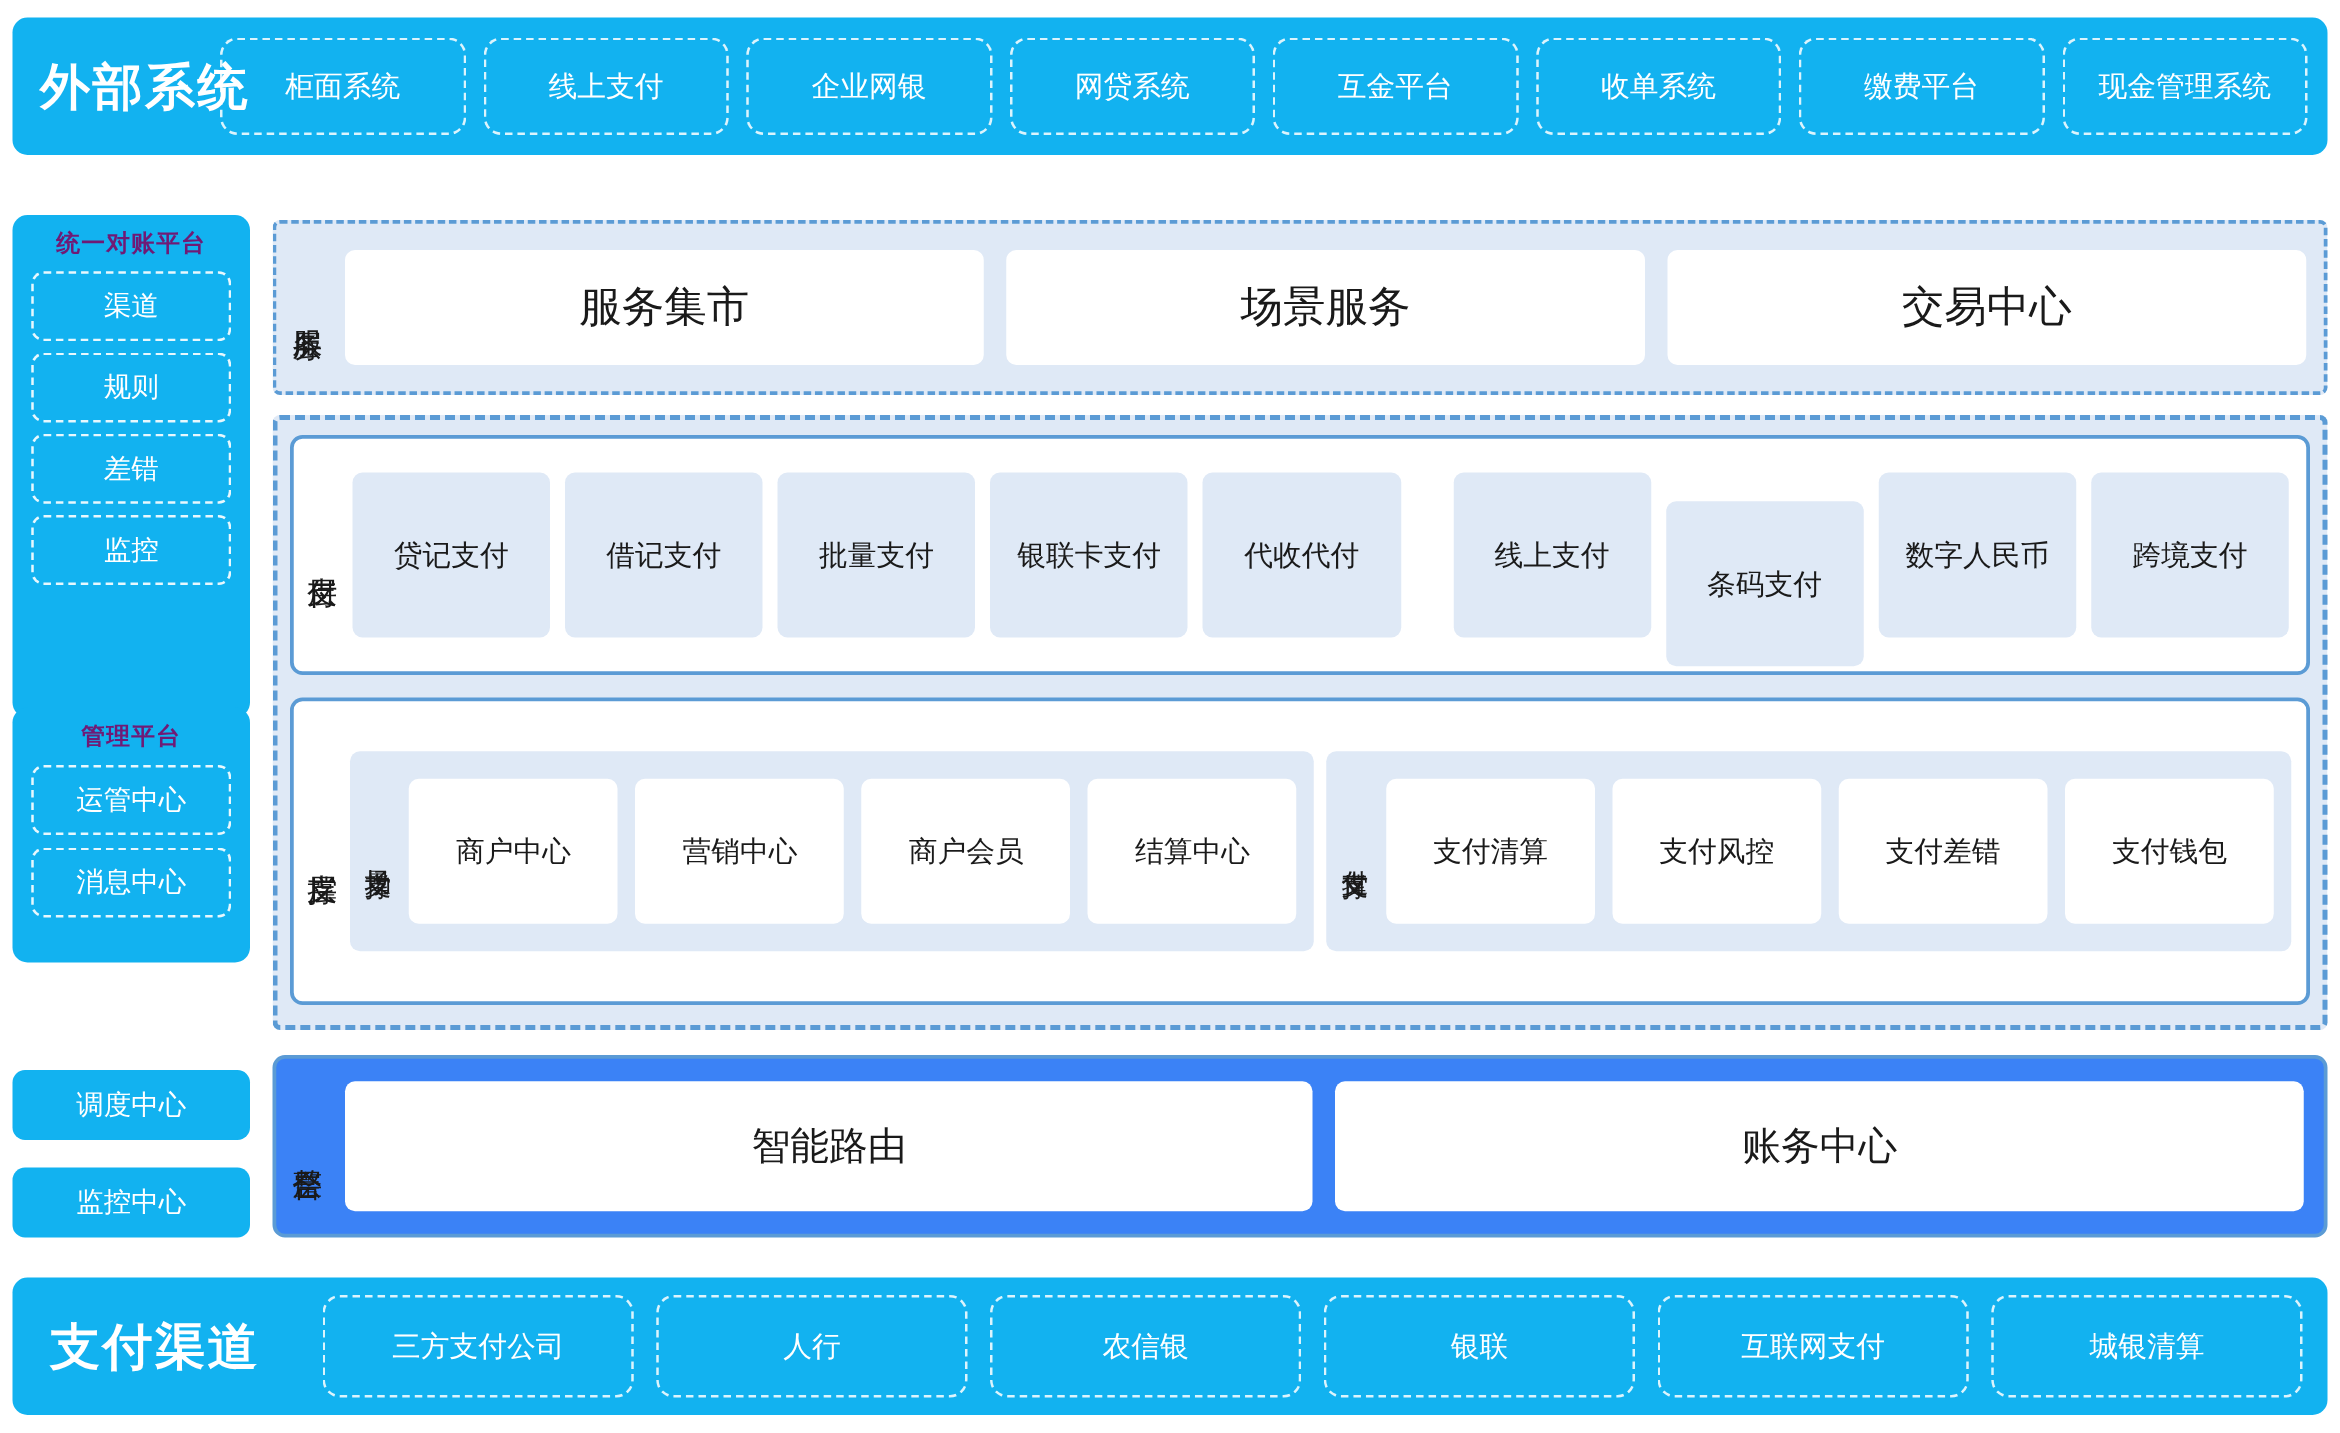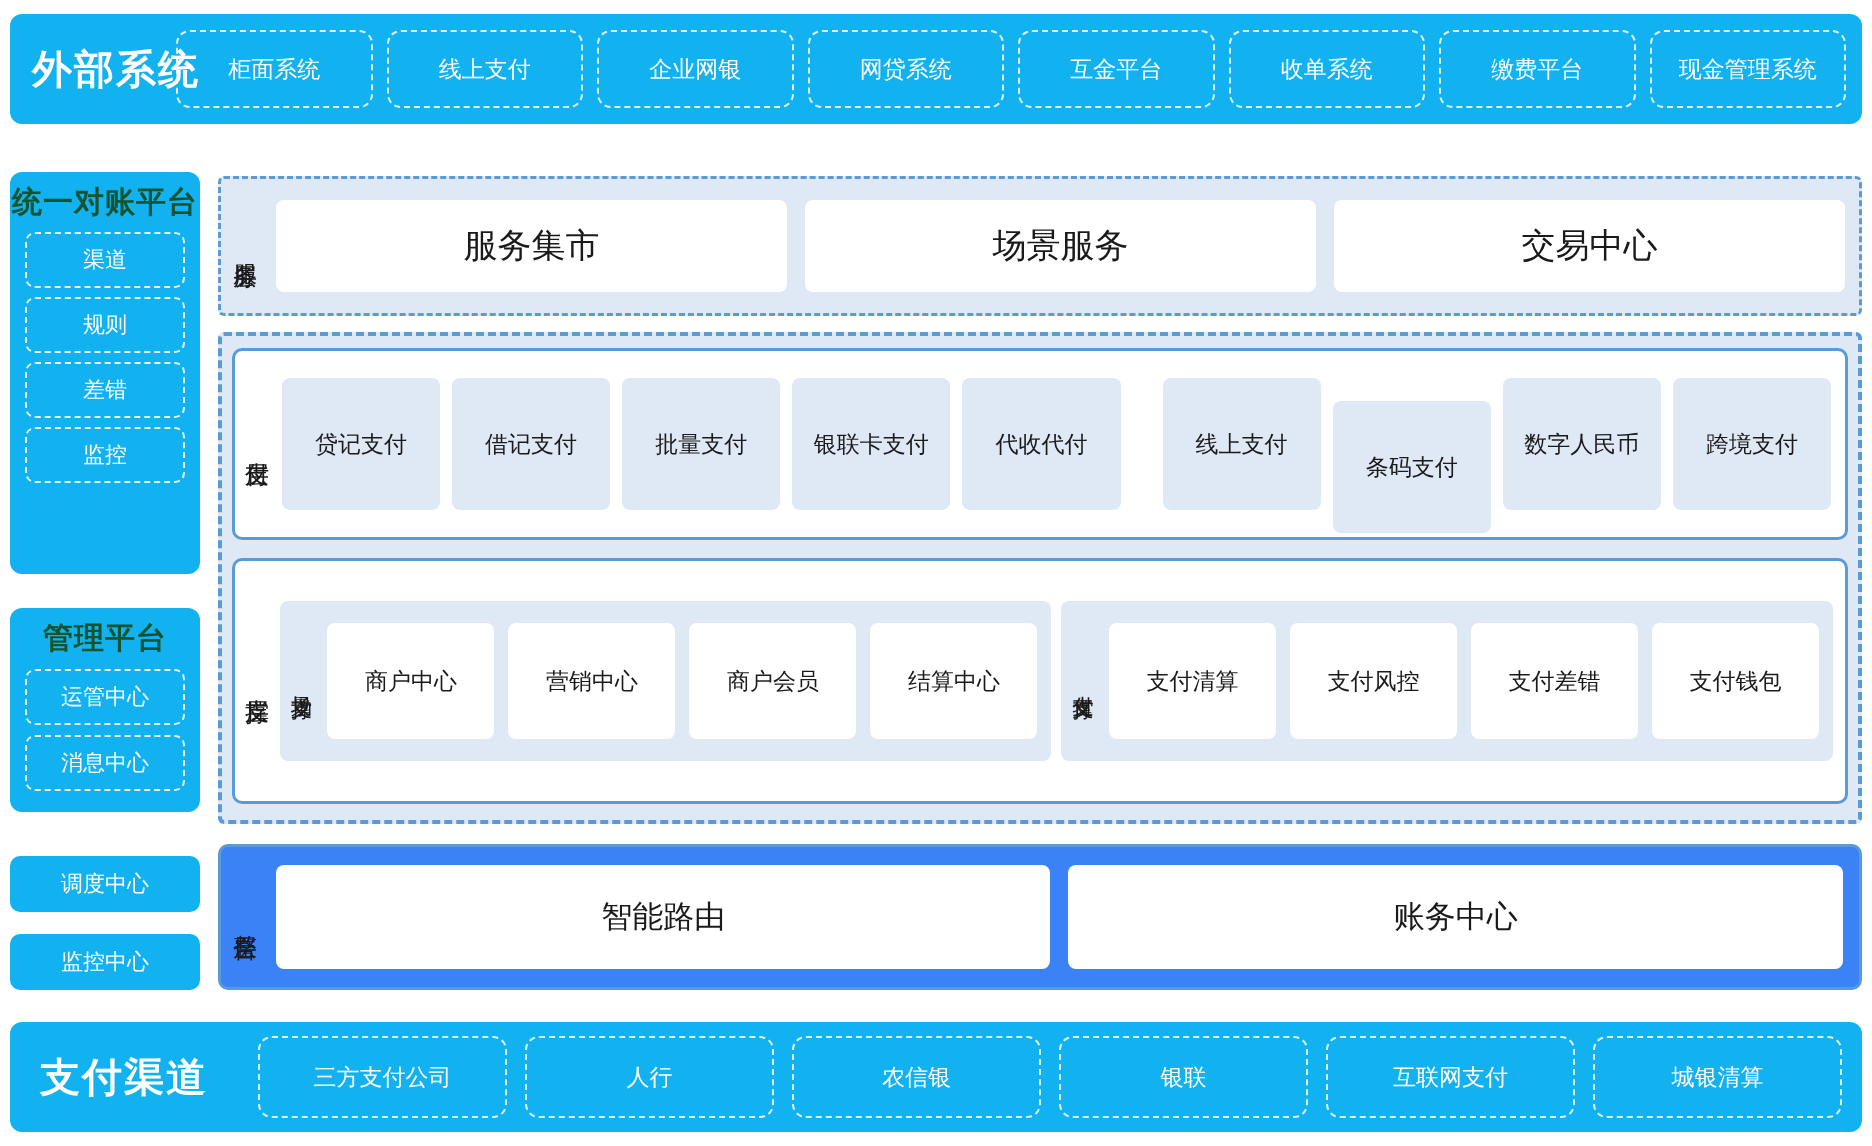--- a/index.html
+++ b/index.html
@@ -43,21 +43,21 @@
 
   
   .side-block{
     position:absolute;
     background:#12b2f0;
     border-radius:12px;
     box-sizing:border-box;
     display:flex;flex-direction:column;align-items:center;
   }
   .side-block .side-title{
-    color:#14532d;font-size:30px;font-weight:bold;letter-spacing:1px;
+    color:#701a75;font-size:19px;font-weight:bold;letter-spacing:1px;
     white-space:nowrap;
   }
   .side-chip{
     width:84%;
     border:2px dashed rgba(255,255,255,.9);
     border-radius:10px;
     color:#fff;font-size:22px;
     display:flex;align-items:center;justify-content:center;
     box-sizing:border-box;
     white-space:nowrap;
@@ -169,21 +169,21 @@
   </div>
 
   <div class="side-block" style="left:10px;top:172px;width:190px;height:402px;padding:10px 0 12px 0;gap:9px;">
     <div class="side-title">统一对账平台</div>
     <div class="side-chip" style="height:56px;">渠道</div>
     <div class="side-chip" style="height:56px;">规则</div>
     <div class="side-chip" style="height:56px;">差错</div>
     <div class="side-chip" style="height:56px;">监控</div>
   </div>
 
-  <div class="side-block" style="left:10px;top:608px;width:190px;height:204px;padding:10px 0 12px 0;gap:10px;text-align:right;">
+  <div class="side-block" style="left:10px;top:566px;width:190px;height:204px;padding:10px 0 12px 0;gap:10px;text-align:right;">
     <div class="side-title">管理平台</div>
     <div class="side-chip" style="height:56px;">运管中心</div>
     <div class="side-chip" style="height:56px;">消息中心</div>
   </div>
 
   <div class="side-solo" style="left:10px;top:856px;width:190px;height:56px;">调度中心</div>
   <div class="side-solo" style="left:10px;top:934px;width:190px;height:56px;">监控中心</div>
 
   <div class="grp-dashdot" style="left:218px;top:176px;width:1644px;height:140px;padding:0 14px 0 10px;gap:18px;">
     <div class="vlabel" style="height:96px;">服务层</div>

